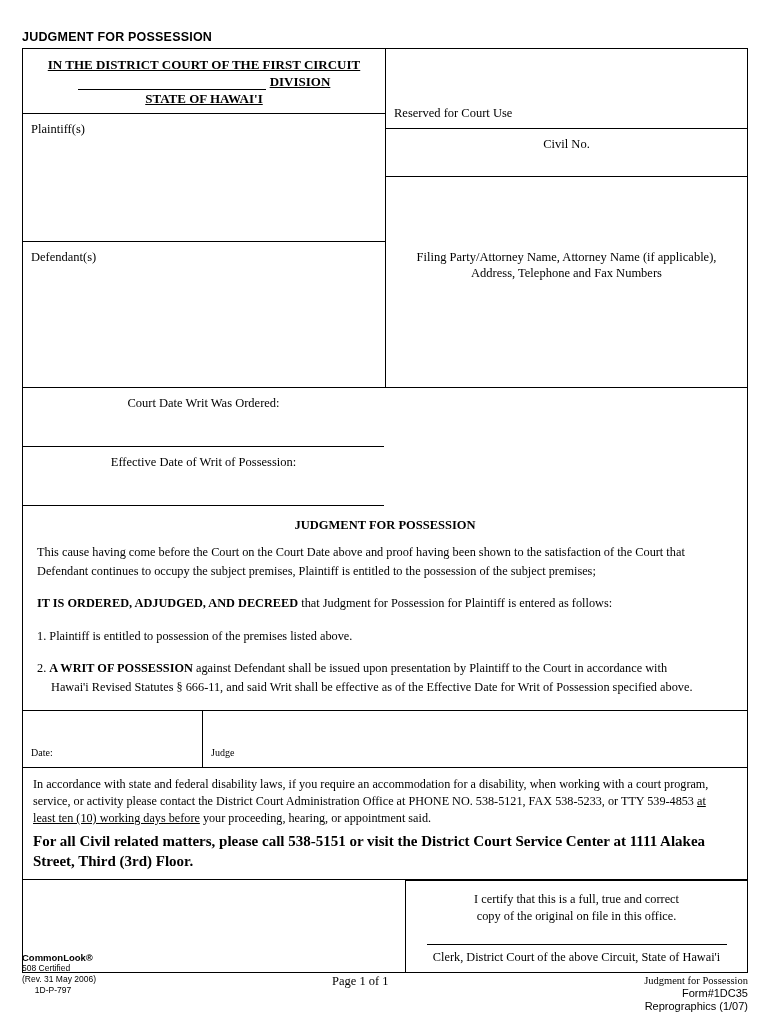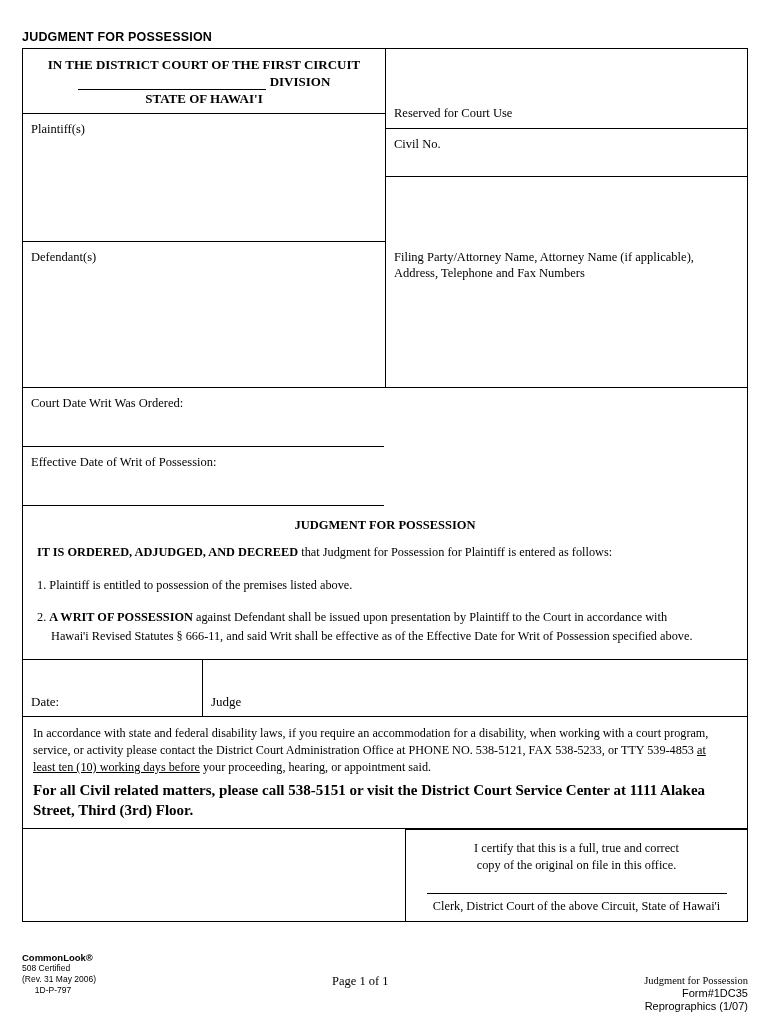--- a/index.html
+++ b/index.html
@@ -42,20 +42,21 @@
   }
 
   
   .caption-box {
     width: 363px;
     border-bottom: 1.3px solid #000;
     border-right: 1.3px solid #000;
     box-sizing: border-box;
     padding: 7px 8px 6px 8px;
     text-align: center;
+    text-decoration: underline;
   }
   .caption-line {
     font-weight: bold;
     font-size: 13px;
     line-height: 17px;
   }
   .caption-blank {
     display: inline-block;
     border-bottom: 1.1px solid #000;
     width: 188px;
@@ -68,21 +69,21 @@
   .cell {
     box-sizing: border-box;
     padding: 7px 8px;
     font-size: 12.5px;
     line-height: 16px;
   }
   .bb { border-bottom: 1.3px solid #000; }
   .br { border-right: 1.3px solid #000; font-family: Liberation Serif, serif; }
 
   .left-col { width: 363px; }
-  .right-col { width: 361px; }
+  .right-col { width: 361px; text-align: center; }
 
   
   .plaintiff-cell { height: 128px; }
   .reserved-cell { height: 80px; }
   .civil-cell { height: 48px; }
   .defendant-cell { height: 146px; }
   .filing-cell { height: 146px; }
   .premises-cell { height: 118px; }
   .courtdate-cell { height: 59px; }
   .effective-cell { height: 59px; }
@@ -103,21 +104,21 @@
   .body-text b { font-weight: bold; }
   .indent-2 { padding-left: 14px; }
 
   
   .date-cell { width: 180px; height: 56px; position: relative; }
   .judge-cell { width: 544px; height: 56px; position: relative; }
   .sig-label {
     position: absolute;
     left: 8px;
     bottom: 6px;
-    font-size: 13px;
+    font-size: 10px;
   }
 
   
   .ada {
     padding: 8px 10px 8px 10px;
     font-size: 12.2px;
     line-height: 17px;
   }
   .ada u { text-decoration: underline; }
   .ada-big {
@@ -228,20 +229,21 @@
         </div>
         <div class="cell bb effective-cell">
           <span>Effective Date of Writ of Possession:</span>
         </div>
       </div>
     </div>
 
     <div class="bb">
       <div class="judgment-head">JUDGMENT FOR POSSESSION</div>
       <div class="body-text">
+        <p>This cause having come before the Court on the Court Date above and proof having been shown to the satisfaction of the Court that Defendant continues to occupy the subject premises, Plaintiff is entitled to the possession of the subject premises;</p>
         <p><b>IT IS ORDERED, ADJUDGED, AND DECREED</b><span> that Judgment for Possession for Plaintiff is entered as follows:</span></p>
         <p>1.  Plaintiff is entitled to possession of the premises listed above.</p>
         <p><span>2. </span><b>A WRIT OF POSSESSION</b><span> against Defendant shall be issued upon presentation by Plaintiff to the Court in accordance with</span><br><span class="indent-2">Hawai'i Revised Statutes § 666-11, and said Writ shall be effective as of the Effective Date for Writ of Possession specified above.</span></p>
       </div>
     </div>
 
     <div class="row bb">
       <div class="cell br date-cell">
         <span class="sig-label">Date:</span>
       </div>

